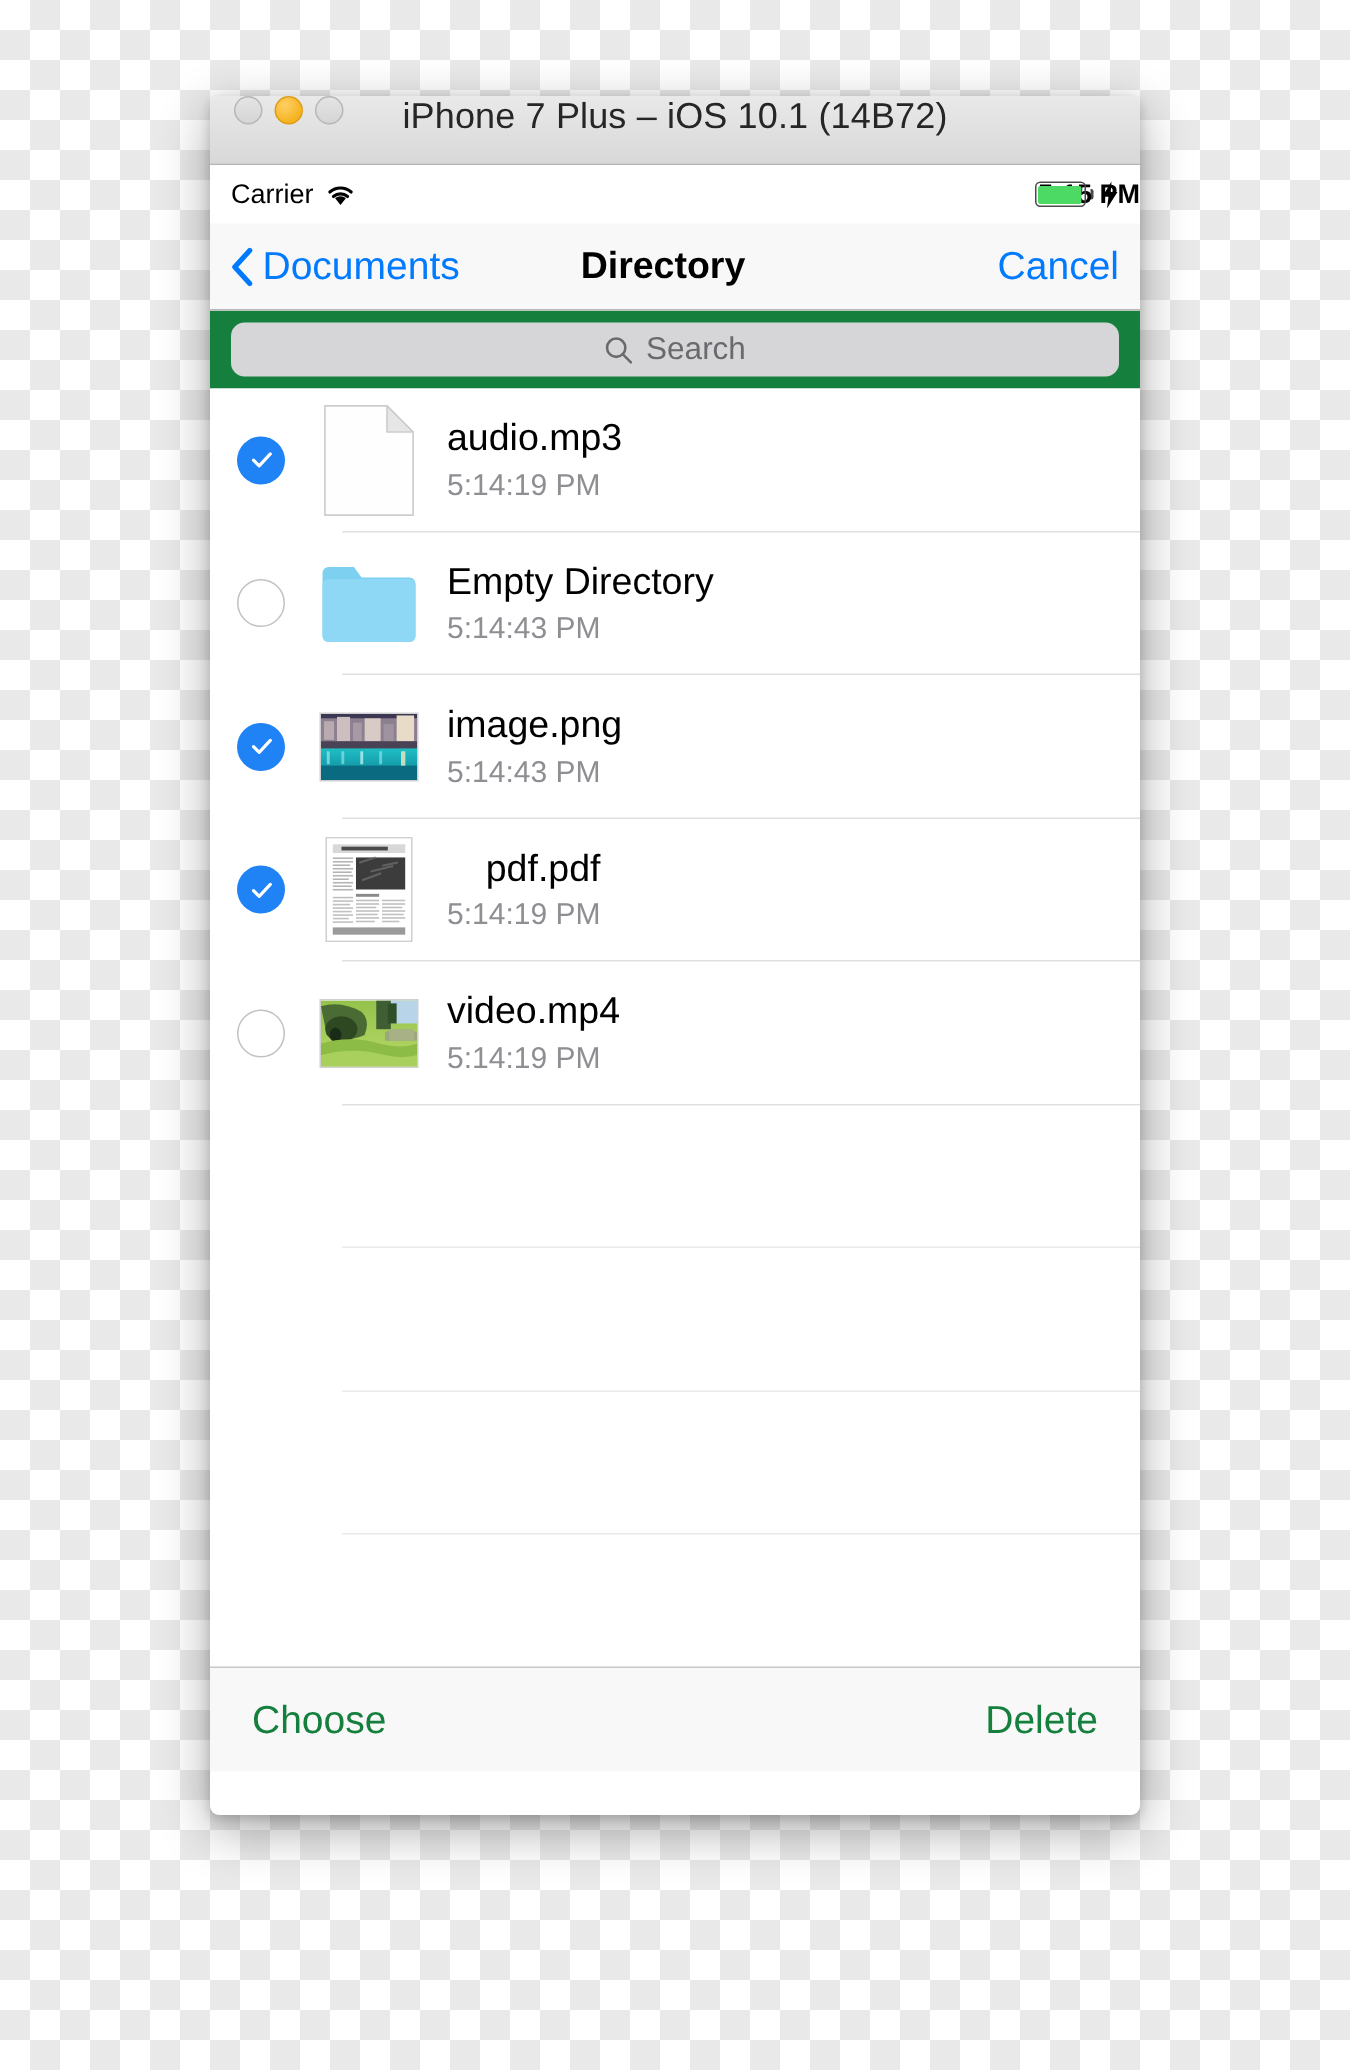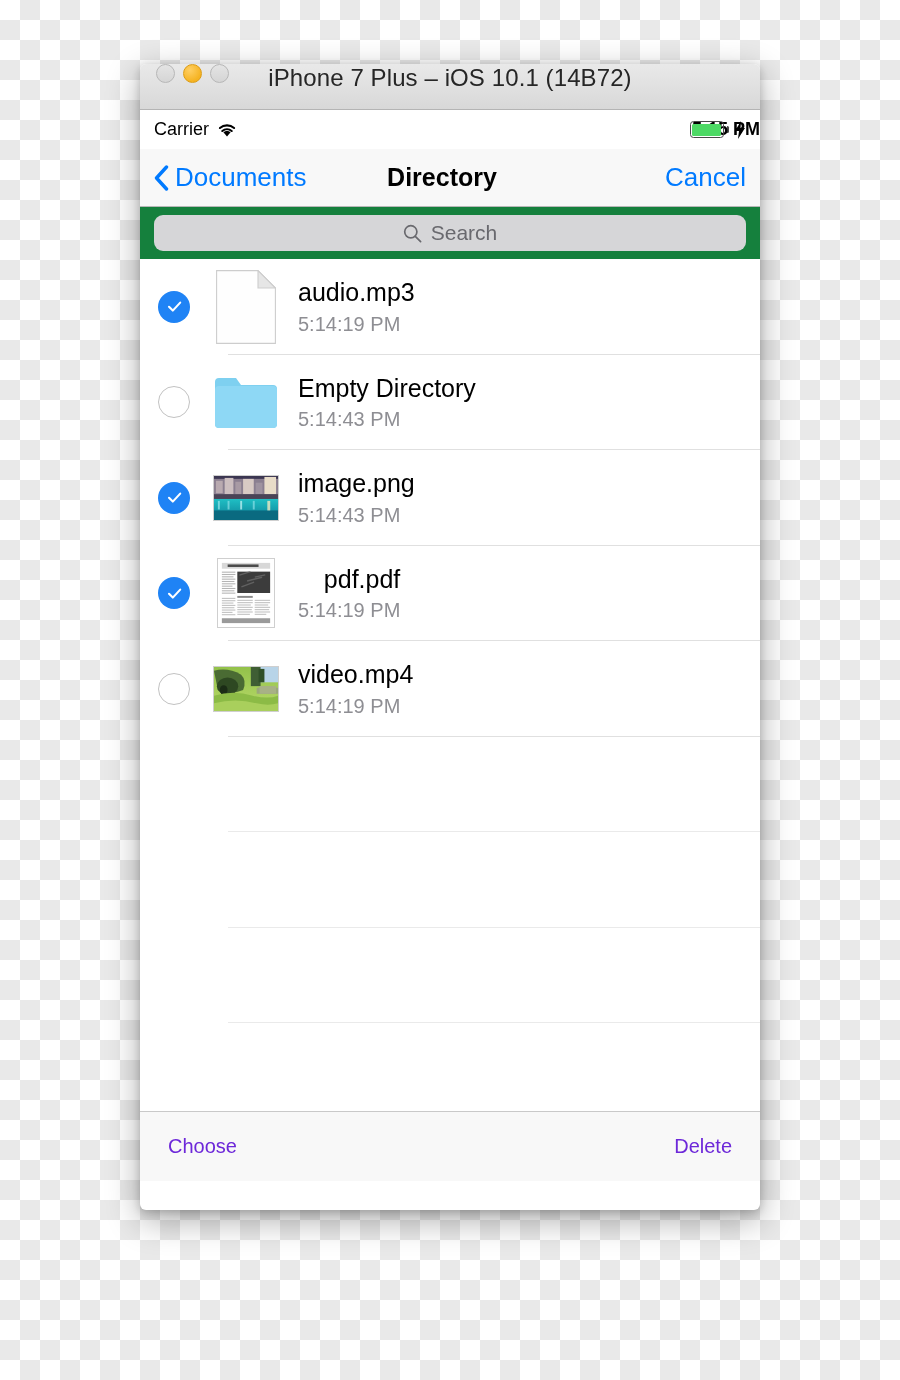--- a/index.html
+++ b/index.html
@@ -268,22 +268,22 @@
   #toolbar {
     height: 70px;
     background: #f8f8f8;
     border-top: 1px solid #c9c9c9;
     display: flex;
     align-items: center;
     padding: 0 28px;
     box-sizing: border-box;
   }
   .tool-btn {
-    color: #6d28d9;
-    font-size: 20px;
+    color: #15803d;
+    font-size: 26px;
     cursor: pointer;
   }
   #btn-delete { margin-left: auto; }
 
   
   .doc-icon { display:block; }
   .folder-icon { display:block; }
   .photo-thumb {
     width: 66px; height: 46px;
     border: 1px solid #cfcfcf;

